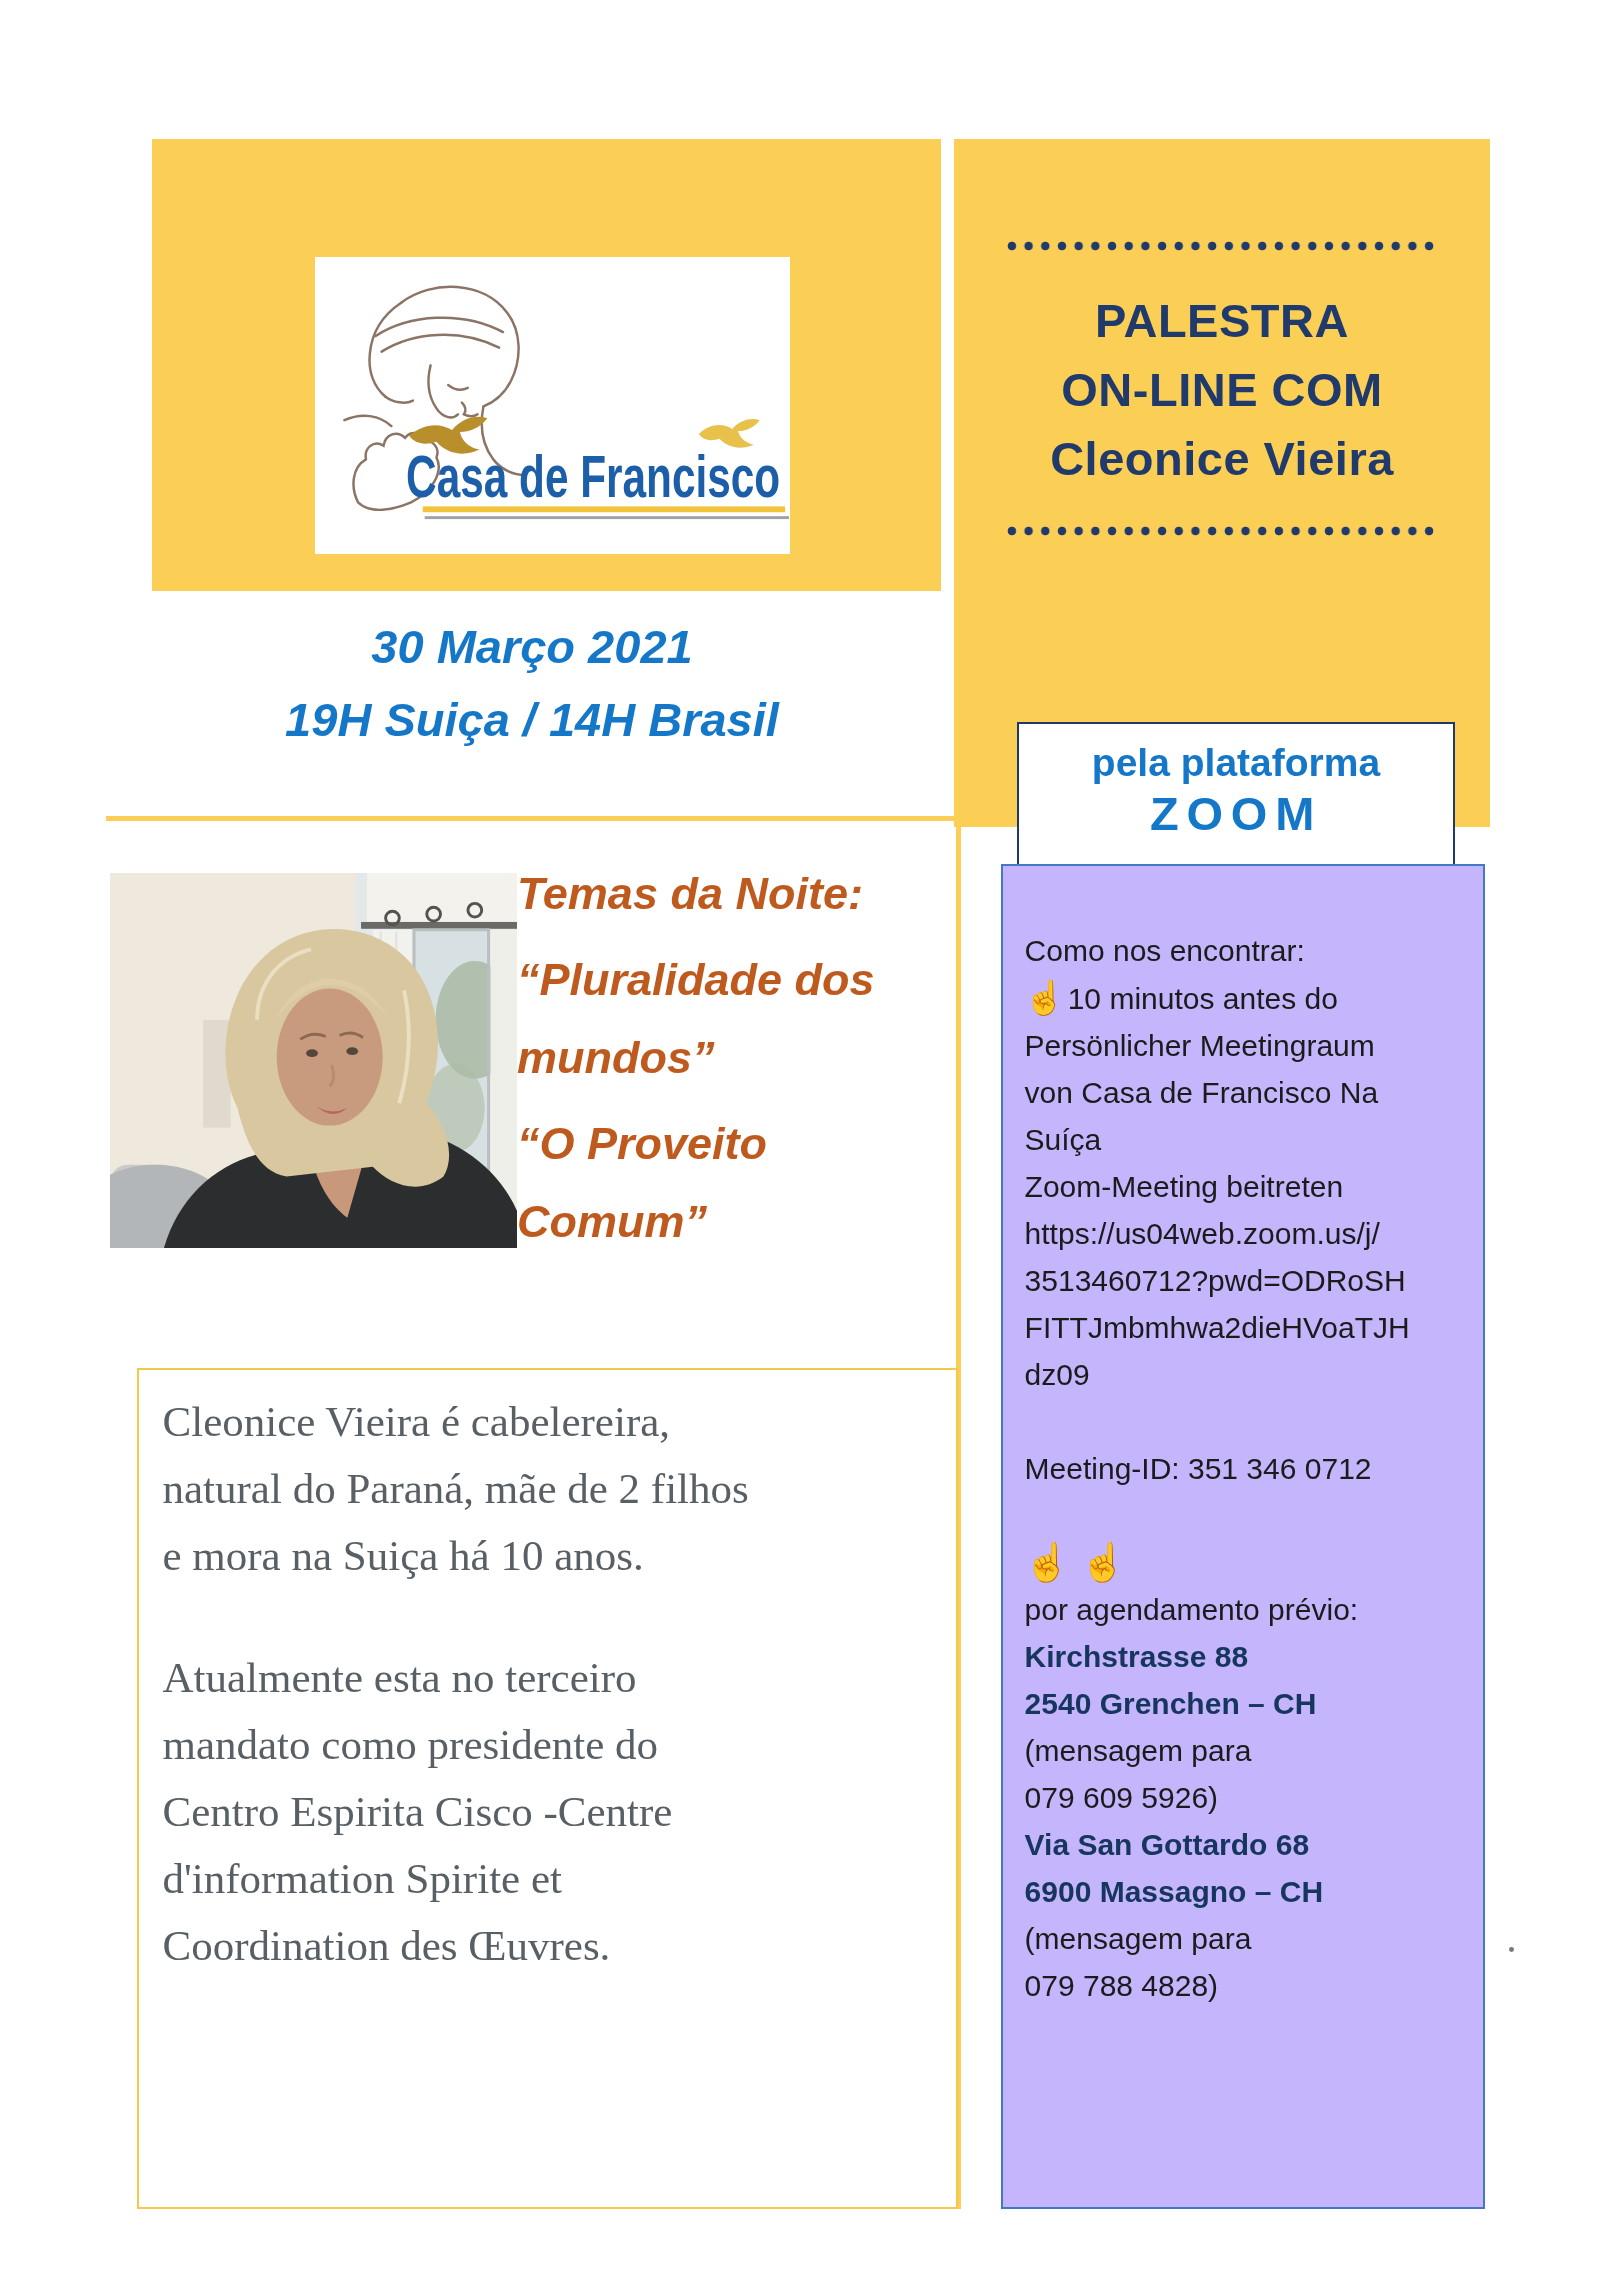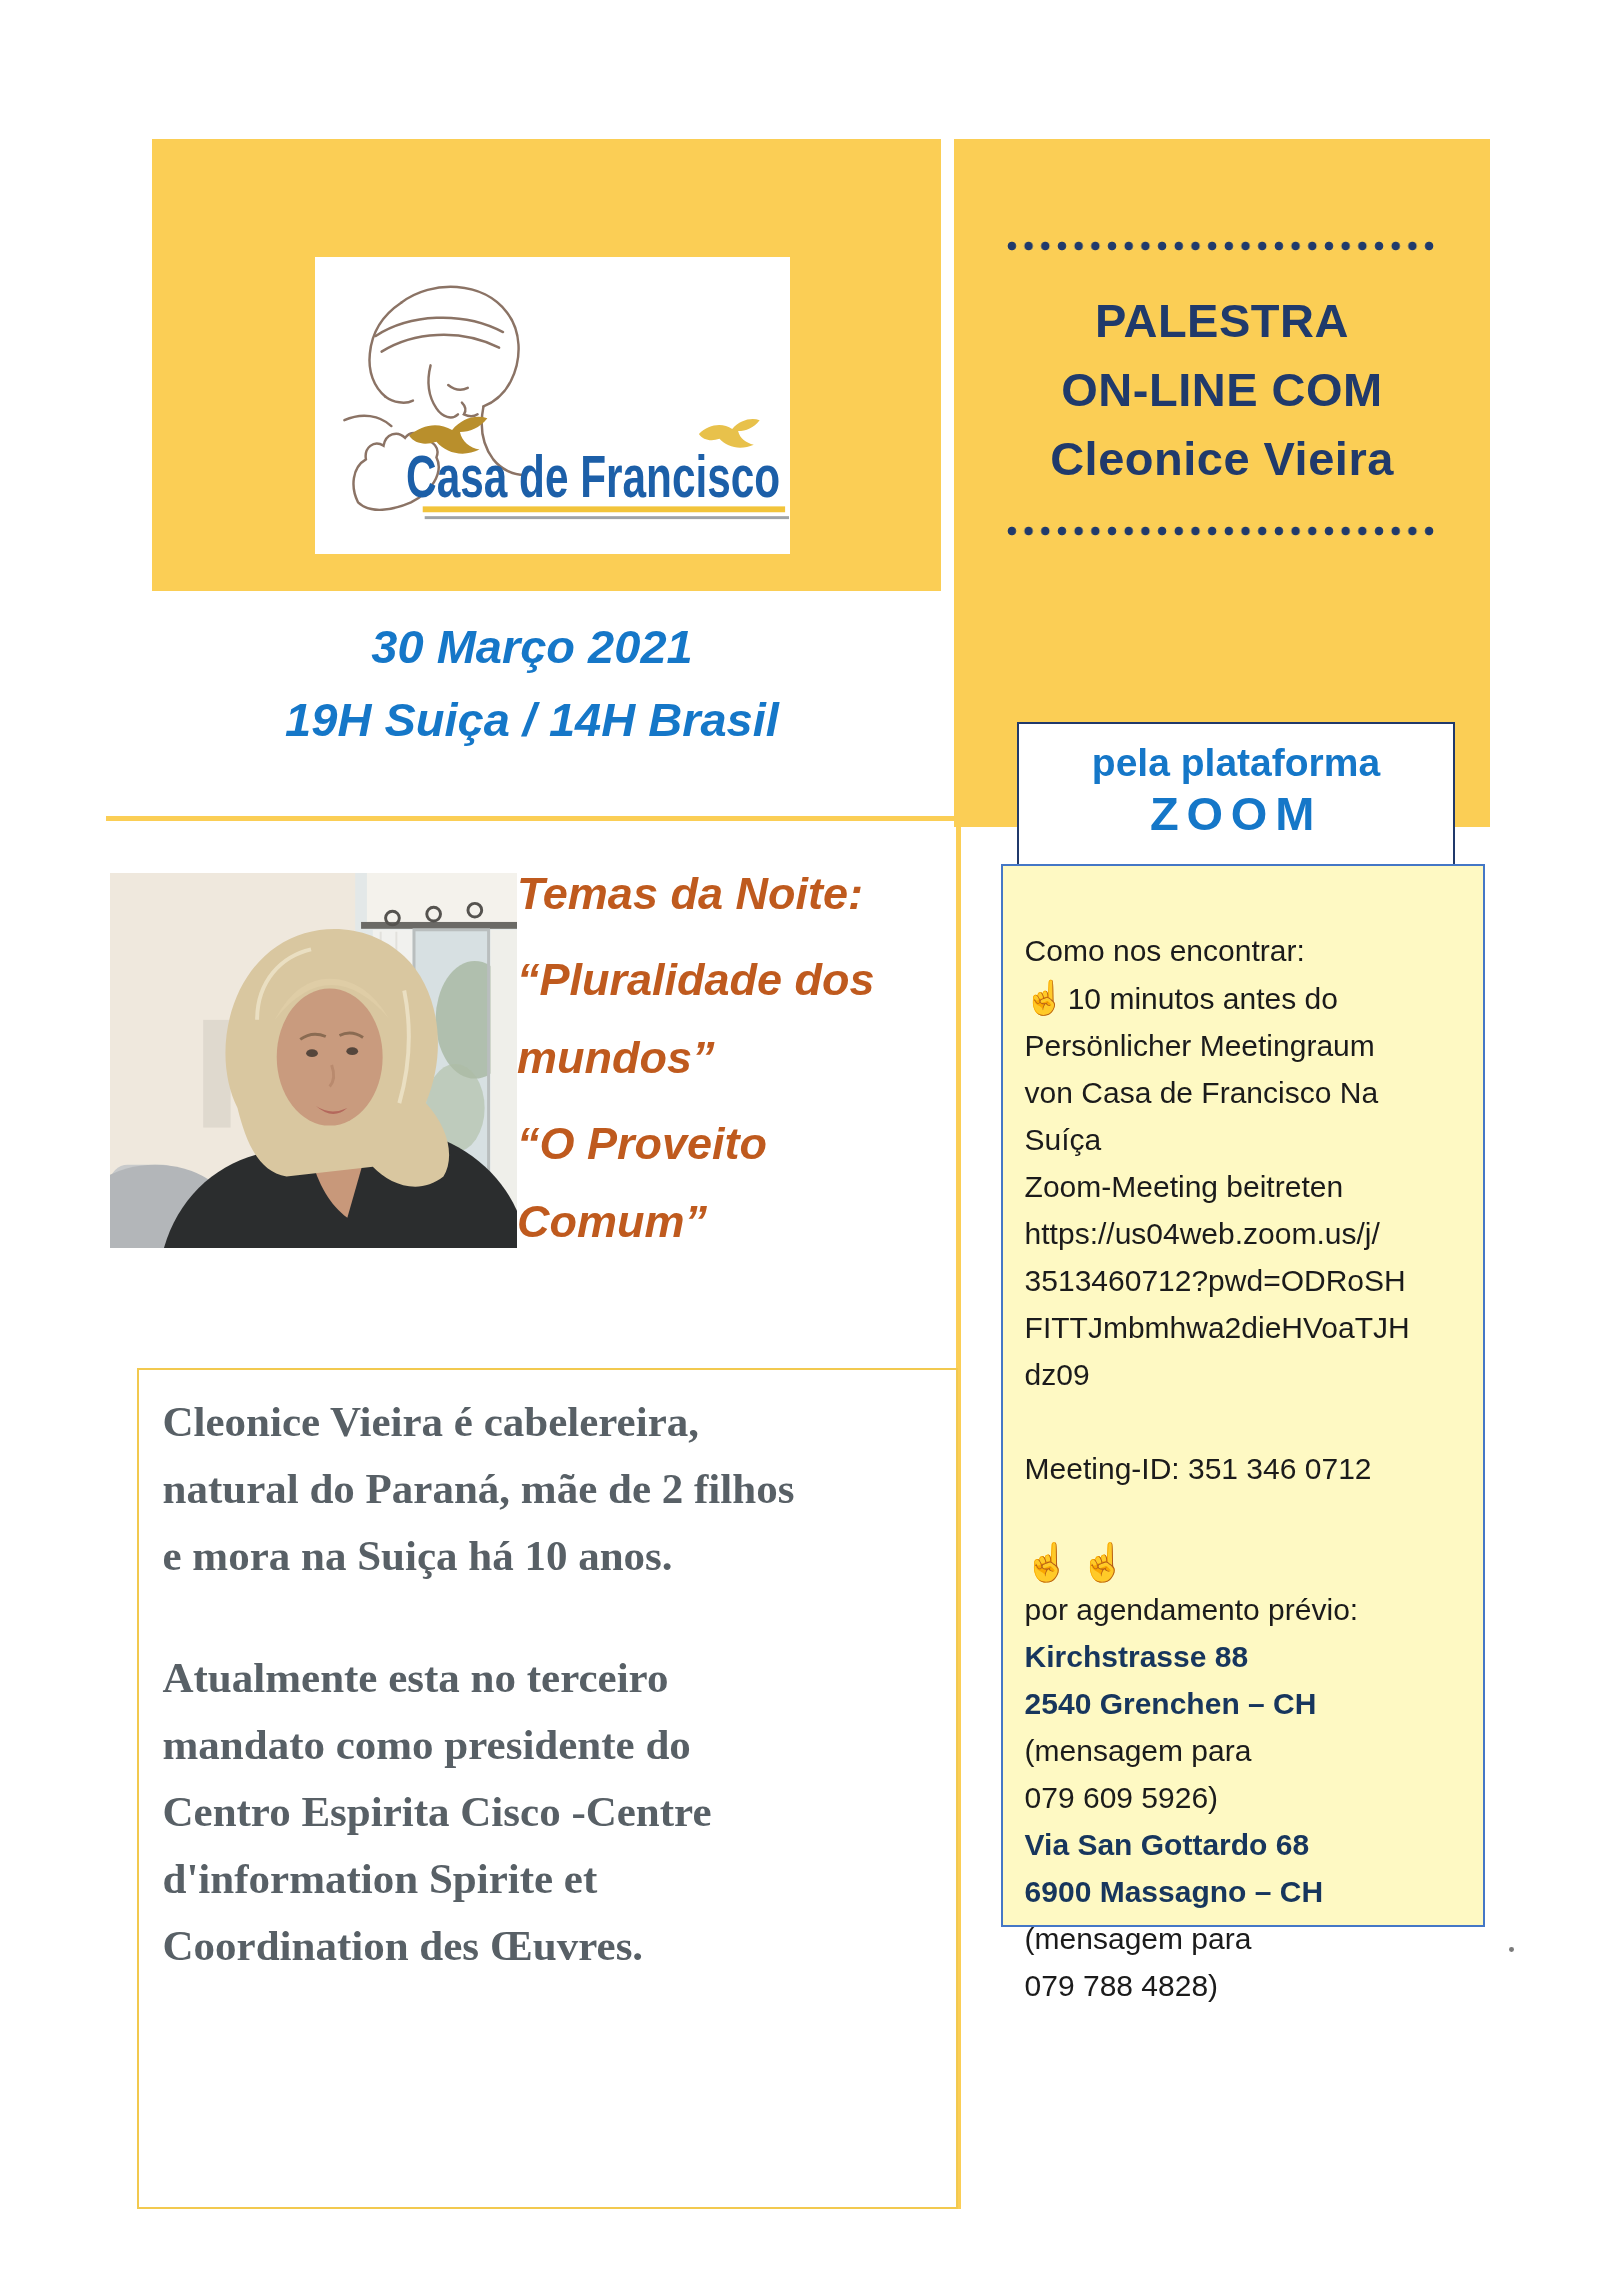--- a/index.html
+++ b/index.html
@@ -43,25 +43,25 @@
   .photo svg{display:block;width:100%;height:100%;}
 
   
   .themes{position:absolute;left:517px;top:855px;width:441px;text-align:left;
     color:var(--orange);font-weight:700;font-style:italic;font-size:45px;line-height:78px;}
   .themes .tgroup{white-space:pre-line;margin-top:7.8px;}
 
   
   .bio-box{position:absolute;left:137px;top:1368px;width:821px;height:841px;border:2.9px solid #F2C94F;
     padding:17.6px 21.6px 0 23.5px;color:var(--biogray);font-family:"Liberation Serif",serif;
-    font-weight:700;font-size:43px;line-height:67px;}
+    font-weight:400;font-size:43px;line-height:67px;}
   .bio-box p{white-space:pre-line;margin-bottom:55px;}
 
   
-  .info-box{position:absolute;left:1001px;top:864px;width:484px;height:1063px;background:#fef9c3;
+  .info-box{position:absolute;left:1001px;top:864px;width:484px;height:1345px;background:#c4b5fd;
     border:2.9px solid var(--infoborder);padding:61px 15.7px 0 21.6px;color:var(--ink);
     font-size:30px;line-height:47px;}
   .il{white-space:pre-line;}
   .spacer{height:47px;}
   .addr{font-weight:700;color:var(--navytext);}
   .hand{font-size:33px;margin-right:2px;}
   .hands-row{font-size:37px;letter-spacing:9.8px;line-height:47px;}
   .stray{position:absolute;left:1509px;top:1947px;width:4.9px;height:4.9px;border-radius:50%;background:#7A7A7A;}
 </style>
 </head>

